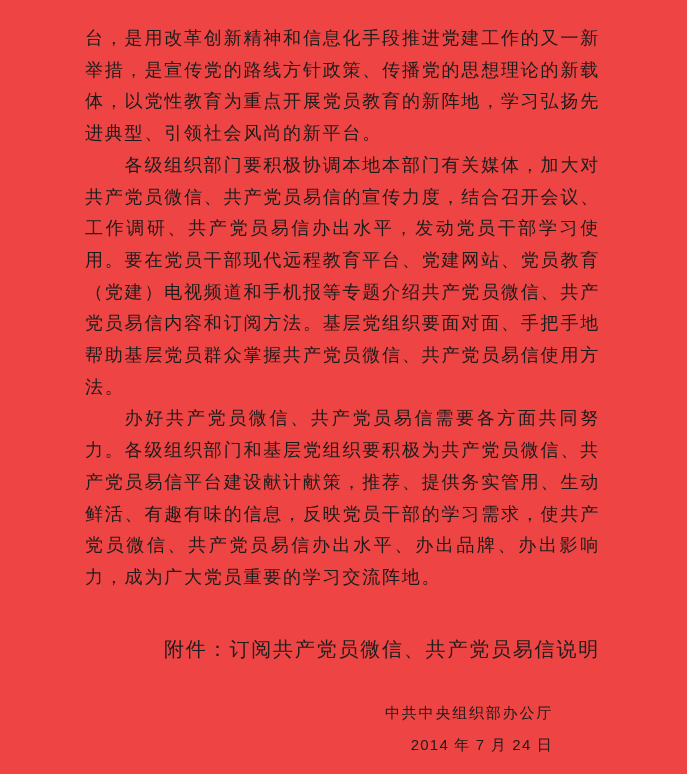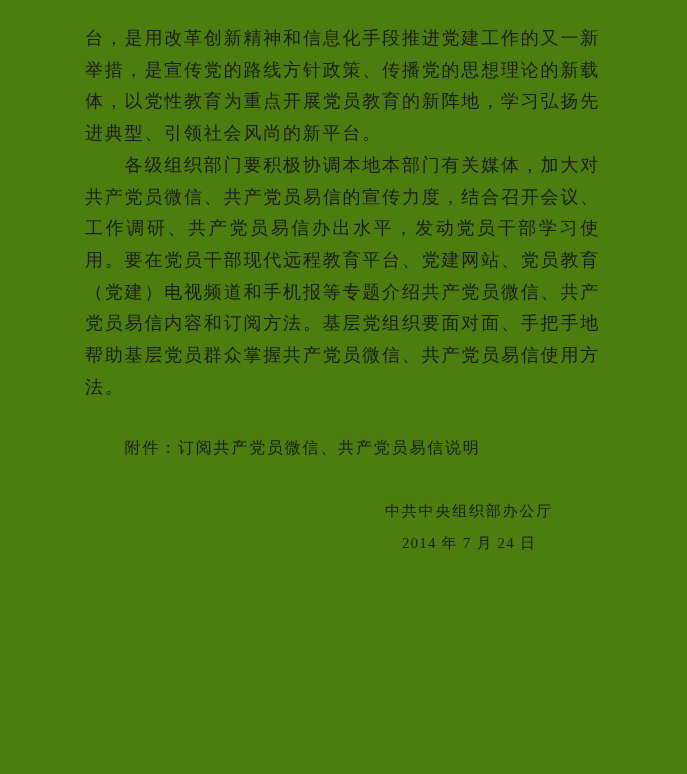--- a/index.html
+++ b/index.html
@@ -5,66 +5,69 @@
   html, body {
     margin: 0;
     padding: 0;
     background: #ffffff;
   }
   .page {
     position: relative;
     width: 687px;
     height: 774px;
     margin: 0;
-    background: #4d7c0f;
+    background: #ef4444;
     color: #1c1c1c;
-    font-family: Liberation Serif, serif;
+    font-family: Liberation Sans, sans-serif;
     box-sizing: border-box;
     padding: 23px 87px 0 85px;
     overflow: hidden;
   }
   .doc-body p {
     margin: 0;
     font-size: 18px;
     line-height: 31.7px;
     letter-spacing: 1.8px;
     text-align: justify;
     text-justify: inter-character;
   }
   .doc-body p.indent {
     text-indent: 39.6px;
   }
   .attachment-line {
-    margin-top: 29px;
-    font-size: 16px;
+    margin-top: 40px;
+    font-size: 20px;
     line-height: 31.7px;
     letter-spacing: 1.8px;
     text-indent: 39.6px;
+    text-align: right;
   }
   .signature-block {
     margin-top: 31.7px;
     width: fit-content;
     margin-left: auto;
     margin-right: 47px;
     text-align: center;
     font-size: 15px;
     line-height: 31.7px;
     letter-spacing: 1.8px;
   }
   .signature-block .date-line {
     letter-spacing: 1.2px;
+    text-align: right;
   }
 </style>
 </head>
 <body>
 
 <div class="page">
   <div class="doc-body">
     <p>台，是用改革创新精神和信息化手段推进党建工作的又一新举措，是宣传党的路线方针政策、传播党的思想理论的新载体，以党性教育为重点开展党员教育的新阵地，学习弘扬先进典型、引领社会风尚的新平台。</p>
     <p class="indent">各级组织部门要积极协调本地本部门有关媒体，加大对共产党员微信、共产党员易信的宣传力度，结合召开会议、工作调研、共产党员易信办出水平，发动党员干部学习使用。要在党员干部现代远程教育平台、党建网站、党员教育（党建）电视频道和手机报等专题介绍共产党员微信、共产党员易信内容和订阅方法。基层党组织要面对面、手把手地帮助基层党员群众掌握共产党员微信、共产党员易信使用方法。</p>
+    <p class="indent">办好共产党员微信、共产党员易信需要各方面共同努力。各级组织部门和基层党组织要积极为共产党员微信、共产党员易信平台建设献计献策，推荐、提供务实管用、生动鲜活、有趣有味的信息，反映党员干部的学习需求，使共产党员微信、共产党员易信办出水平、办出品牌、办出影响力，成为广大党员重要的学习交流阵地。</p>
 
     <div class="attachment-line">附件：订阅共产党员微信、共产党员易信说明</div>
 
     <div class="signature-block">
       <div class="org-line">中共中央组织部办公厅</div>
       <div class="date-line">2014 年 7 月 24 日</div>
     </div>
   </div>
 </div>
 

